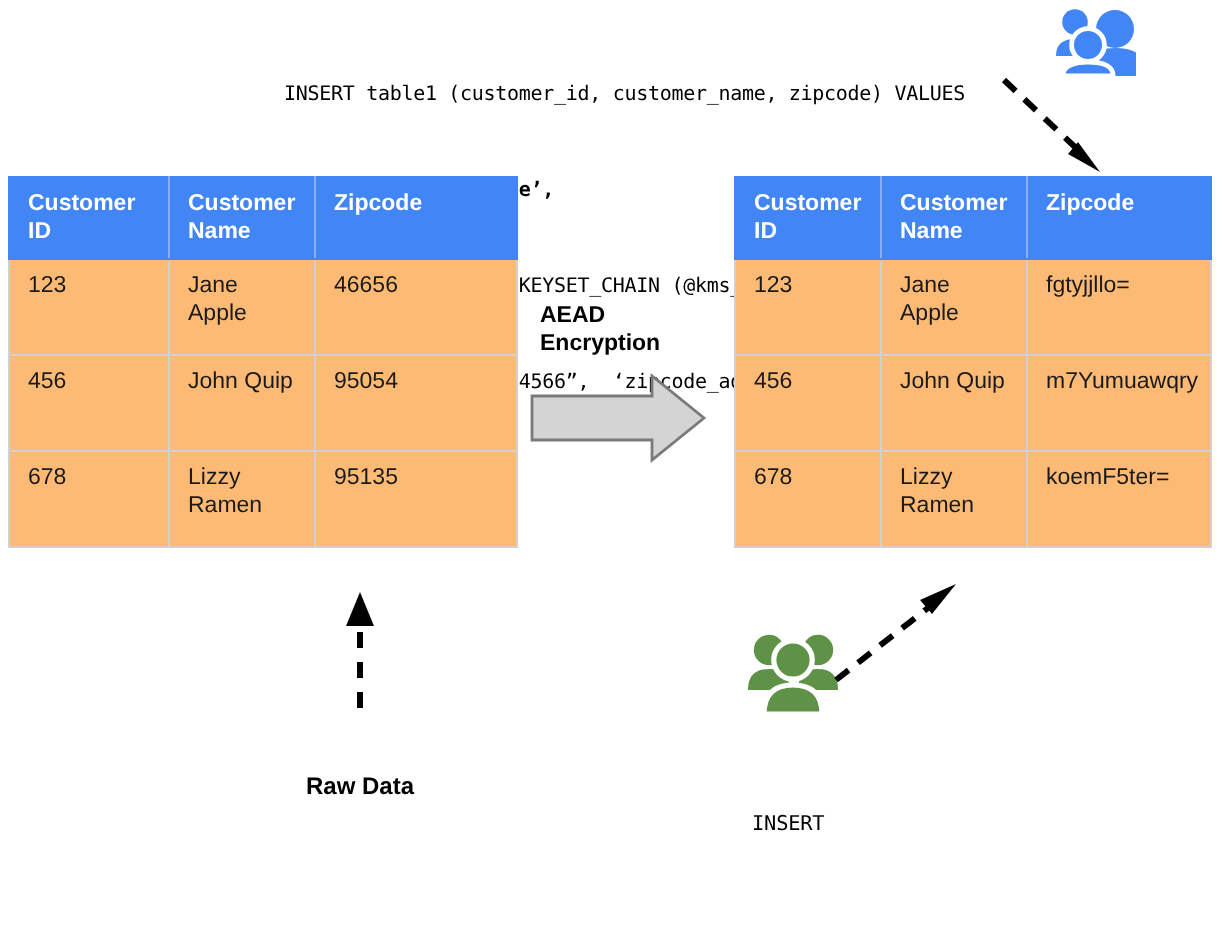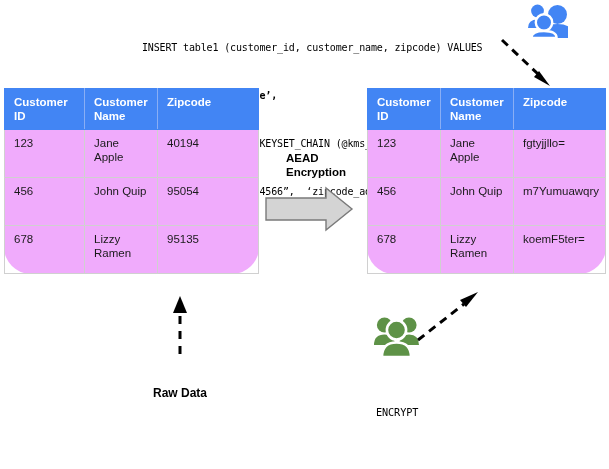--- a/index.html
+++ b/index.html
@@ -44,22 +44,21 @@
     line-height: 14.5px;
     letter-spacing: -0.1px;
   }
   #select-statement .ln { display: block; }
 
   
   .data-table {
     position: absolute;
     border-collapse: collapse;
     table-layout: fixed;
-    background: #f0abfc;
-    border-radius: 27px;
+    background: #fdba74;
   }
   .data-table th,
   .data-table td {
     border: 1px solid #d0d0d0;
     text-align: left;
     vertical-align: top;
     padding: 7px 9px 6px 9px;
     font-family: "Liberation Sans", sans-serif;
     font-size: 11.5px;
     line-height: 13.5px;
@@ -84,21 +83,21 @@
   #table-left  col.c-name { width: 73px; }
   #table-left  col.c-zip  { width: 101px; }
 
   #table-right col.c-id   { width: 73px; }
   #table-right col.c-name { width: 73px; }
   #table-right col.c-zip  { width: 92px; }
 
   
   #aead-label {
     position: absolute;
-    left: 286px;
+    left: 270px;
     top: 152px;
     font-size: 11.5px;
     font-weight: bold;
     line-height: 13.5px;
     color: #000000;
     white-space: pre-line;
   }
   #aead-arrow {
     position: absolute;
     left: 264px;
@@ -170,21 +169,21 @@
       <tr class="header-row">
         <th>Customer ID</th>
         <th>Customer Name</th>
         <th>Zipcode</th>
       </tr>
     </thead>
     <tbody>
       <tr>
         <td>123</td>
         <td>Jane Apple</td>
-        <td>40194</td>
+        <td>46656</td>
       </tr>
       <tr>
         <td>456</td>
         <td>John Quip</td>
         <td>95054</td>
       </tr>
       <tr>
         <td>678</td>
         <td>Lizzy Ramen</td>
         <td>95135</td>
@@ -245,20 +244,20 @@
     <circle cx="22.5" cy="17" r="9.6" fill="#5e9247" stroke="#ffffff" stroke-width="2.6"></circle>
     <path d="M8 44 Q8 29.5 22.5 29.5 Q37 29.5 37 44 Z" fill="#5e9247" stroke="#ffffff" stroke-width="2.6"></path>
   </svg>
 
   <svg class="dashed-arrow" id="arrow-select" viewBox="0 0 66 54">
     <line x1="2" y1="52" x2="48" y2="16" stroke="#000000" stroke-width="3" stroke-dasharray="8,6" stroke-linecap="butt"></line>
     <polygon points="62,4 44,12 50,19" fill="#000000"></polygon>
   </svg>
 
   <div class="sql-block" id="select-statement">
-    <span class="ln">ENCRYPT</span>
+    <span class="ln">INSERT</span>
     
     
     
     
   </div>
 
 </div>
 
 </body></html>

